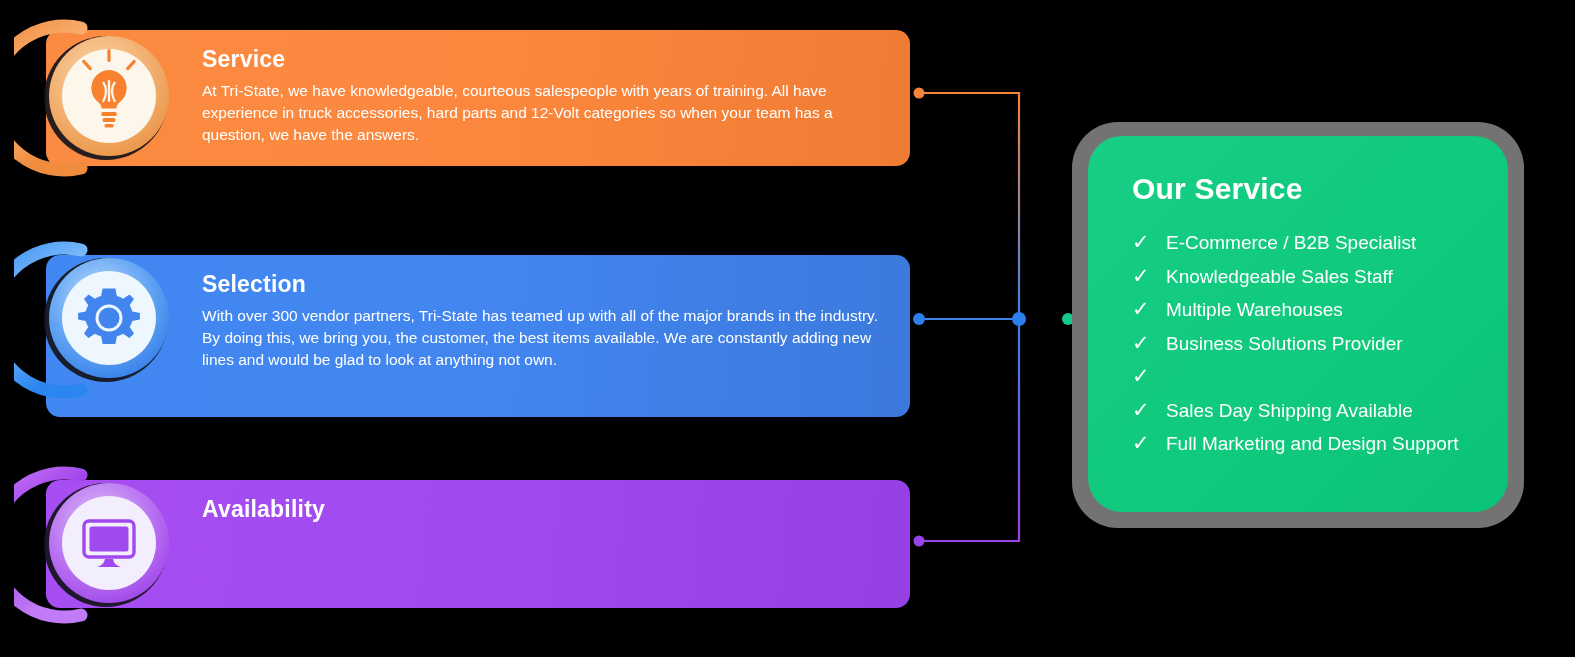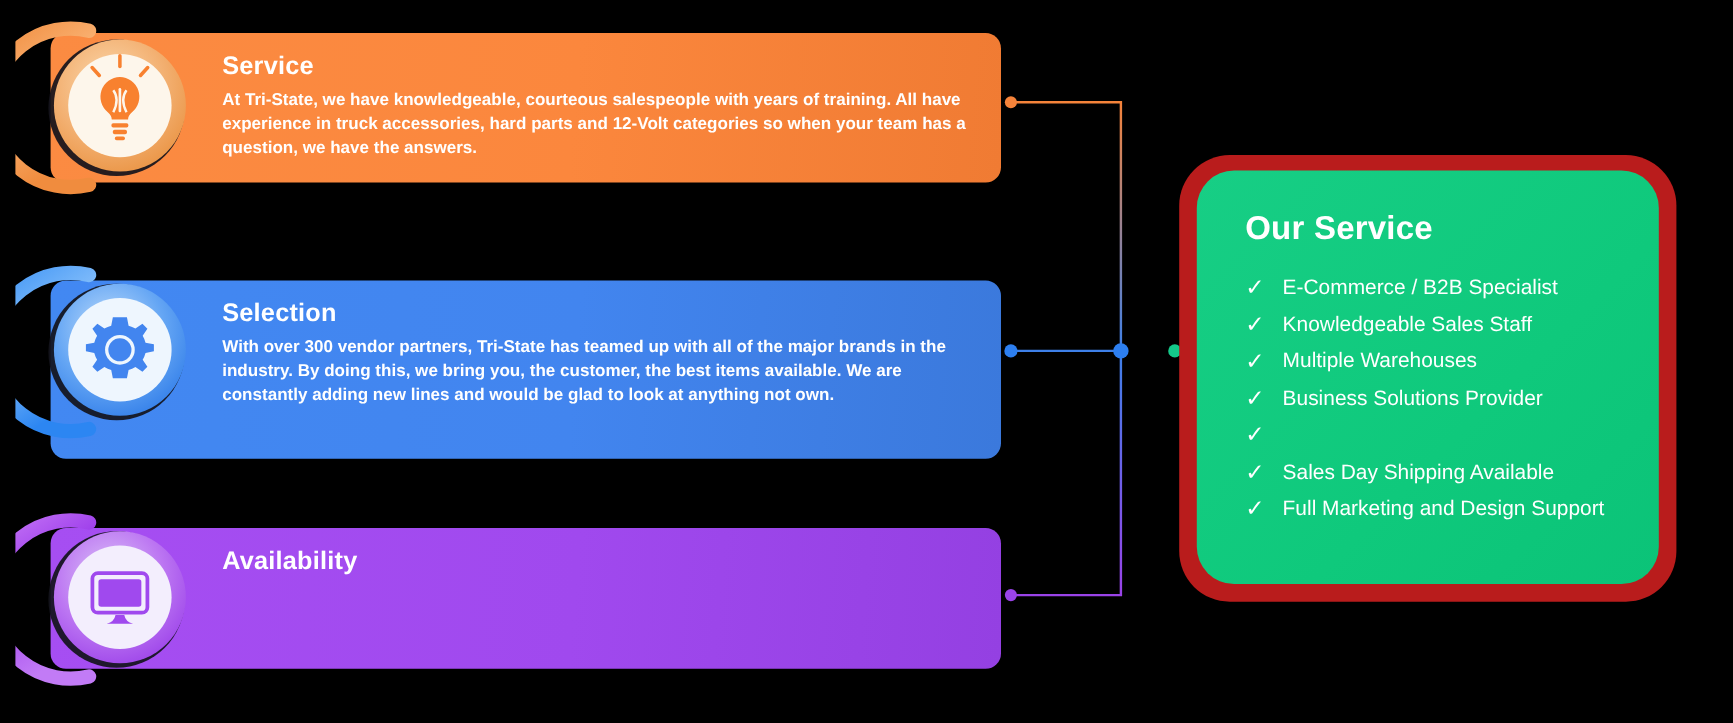--- a/index.html
+++ b/index.html
@@ -29,34 +29,34 @@
     background:linear-gradient(95deg,#4288F2 0%,#4285EF 55%,#3B79DC 100%);}
   .card.purple{ top:480px; height:128px;
     background:linear-gradient(95deg,#A64EF2 0%,#A049EE 55%,#9440E2 100%);}
 
   .card-title{
     font-size:23px;font-weight:bold;line-height:1;
     margin:0 0 9px 0;letter-spacing:.2px;
   }
   .card-body{
     font-size:15.5px;line-height:22px;margin:0;
-    font-weight:bold;
+    font-weight:normal;
   }
 
   
   .badge{position:absolute;width:180px;height:180px;}
   .badge.b1{left:14px;top:8px;}
   .badge.b2{left:14px;top:230px;}
   .badge.b3{left:14px;top:455px;}
   .badge svg{position:absolute;left:0;top:0;}
 
   
   .panel-outer{
     position:absolute;left:1072px;top:122px;width:452px;height:406px;
-    border-radius:46px;background:#b91c1c;margin-top:19px;
+    border-radius:46px;background:#737373;
   }
   .panel-inner{
     position:absolute;left:16px;top:14px;width:420px;height:376px;
     border-radius:34px;
     background:linear-gradient(135deg,#17CE85 0%,#0FC97C 60%,#0BC378 100%);
     box-sizing:border-box;
     padding:36px 30px 0 44px;
   }
   .panel-title{
     font-size:30px;font-weight:bold;color:#fff;margin:0 0 26px 0;

